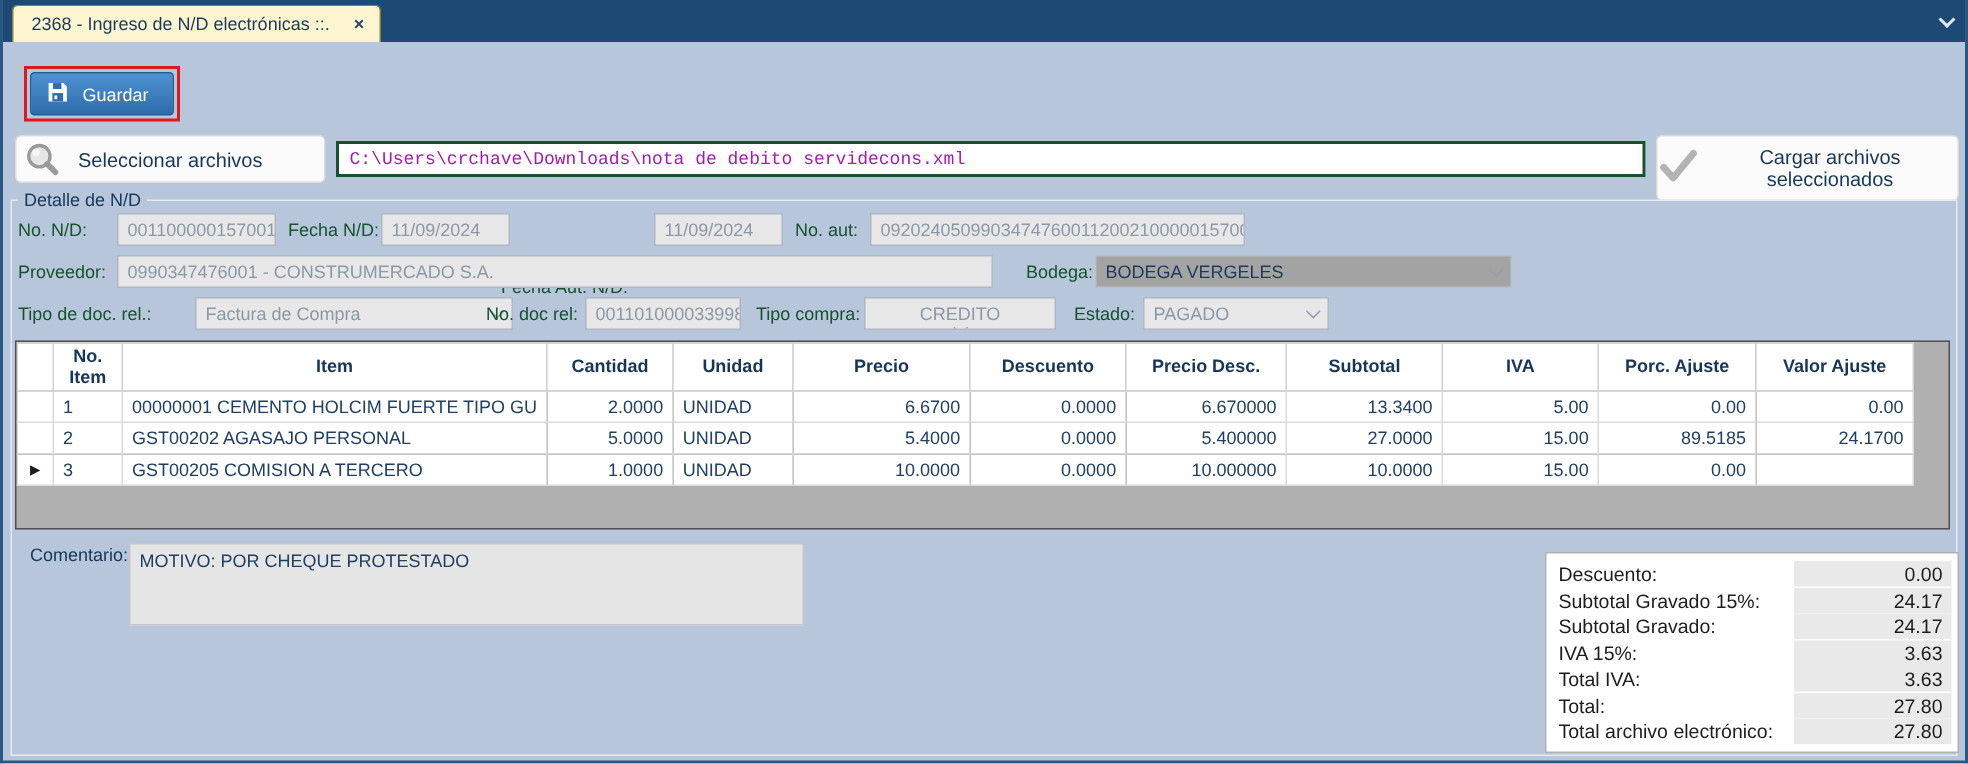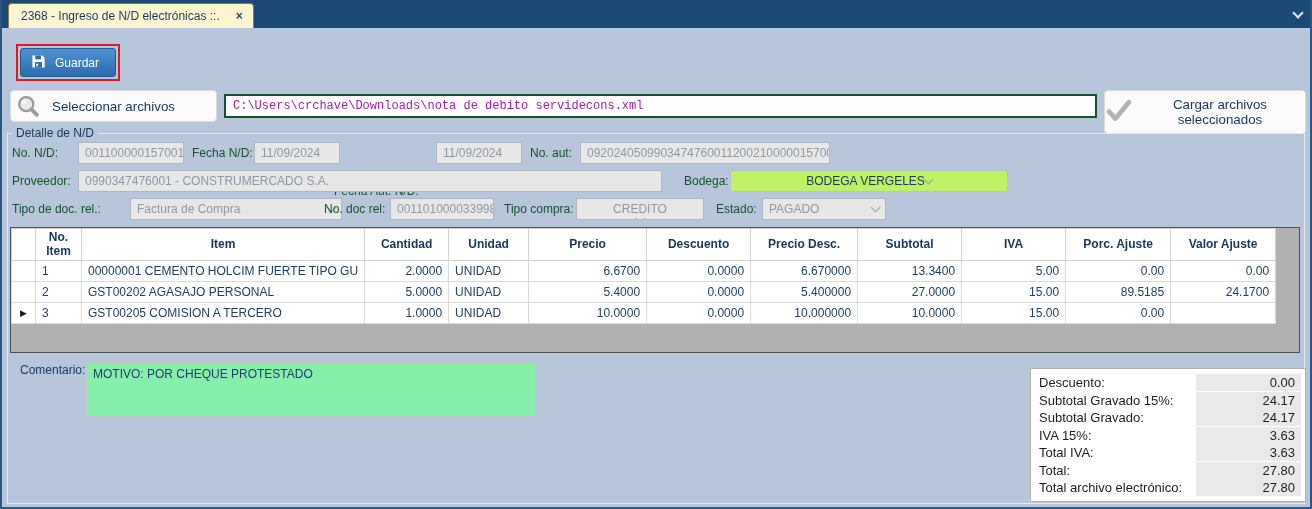--- a/index.html
+++ b/index.html
@@ -46,42 +46,42 @@
   }
   
   .groupbox { position:absolute; left:5px; right:5px; top:133px; bottom:3px;
     border:1px solid #e3eaf2; }
   .groupbox-title { position:absolute; left:10px; top:126px; background:#b7c6da; padding:0 4px; color:#17365a; }
   .flabel { position:absolute; height:22px; line-height:22px; color:#14532d; white-space:nowrap; }
   .field {
     position:absolute; height:22px; line-height:20px; padding:0 6px;
     background:#e7e7e7; border:1px solid #aeb8c4; color:#8d98a5; white-space:nowrap; overflow:hidden;
   }
-  .field.enabled { background:#bef264; color:#1b3a5c; border:1px solid #b9c1cb;justify-content:center; }
+  .field.enabled { background:#a3a3a3; color:#1b3a5c; border:1px solid #b9c1cb; }
   .dropdown { display:flex; align-items:center; justify-content:space-between; }
   .chev { display:inline-block; width:7px; height:7px; border-right:1.5px solid #93a0ae;
     border-bottom:1.5px solid #93a0ae; transform:rotate(45deg); margin-top:-4px; flex:none; }
   .dateparts { display:flex; align-items:center; gap:5px; float:right; height:20px; }
   
   .grid-wrap { position:absolute; left:8px; top:227px; width:1290px; height:126px;
     background:#b0b0b0; border:1px solid #4f4f4f; overflow:hidden; }
   table.grid { border-collapse:collapse; table-layout:fixed; font-size:12px; color:#1f3f63; }
   table.grid th {
     background:#fff; border:1px solid #d2d2d2; font-weight:bold; text-align:center;
     height:32px; padding:0 3px; color:#17365a; line-height:1.15;
   }
   table.grid td { background:#fff; border:1px solid #dadada; height:21px; padding:0 6px; white-space:nowrap; overflow:hidden; }
   td.num { text-align:right; }
   td.gutter { text-align:center; padding:0; color:#1c1c1c; font-size:9px; }
   td.sel { background:#1583d5; color:#fff; }
   
   .comment-label { position:absolute; left:18px; top:363px; color:#17365a; }
   .comment-box {
     position:absolute; left:84px; top:362px; width:450px; height:55px;
-    background:#86efac; border:1px solid #c6c6c6; resize:none; font-family:"Liberation Sans", sans-serif;
+    background:#e5e5e5; border:1px solid #c6c6c6; resize:none; font-family:"Liberation Sans", sans-serif;
     font-size:12px; color:#1f3f63; padding:4px 6px;
   }
   
   .totals {
     position:absolute; left:1028px; top:368px; width:276px; height:134px;
     background:#fff; border:1px solid #b2b2b2; padding:5px 4px 5px 8px;
     display:flex; flex-direction:column; justify-content:space-between;
     font-size:13px; color:#1d1d1d;
   }
   .totals-row { display:flex; align-items:center; height:17px; }

